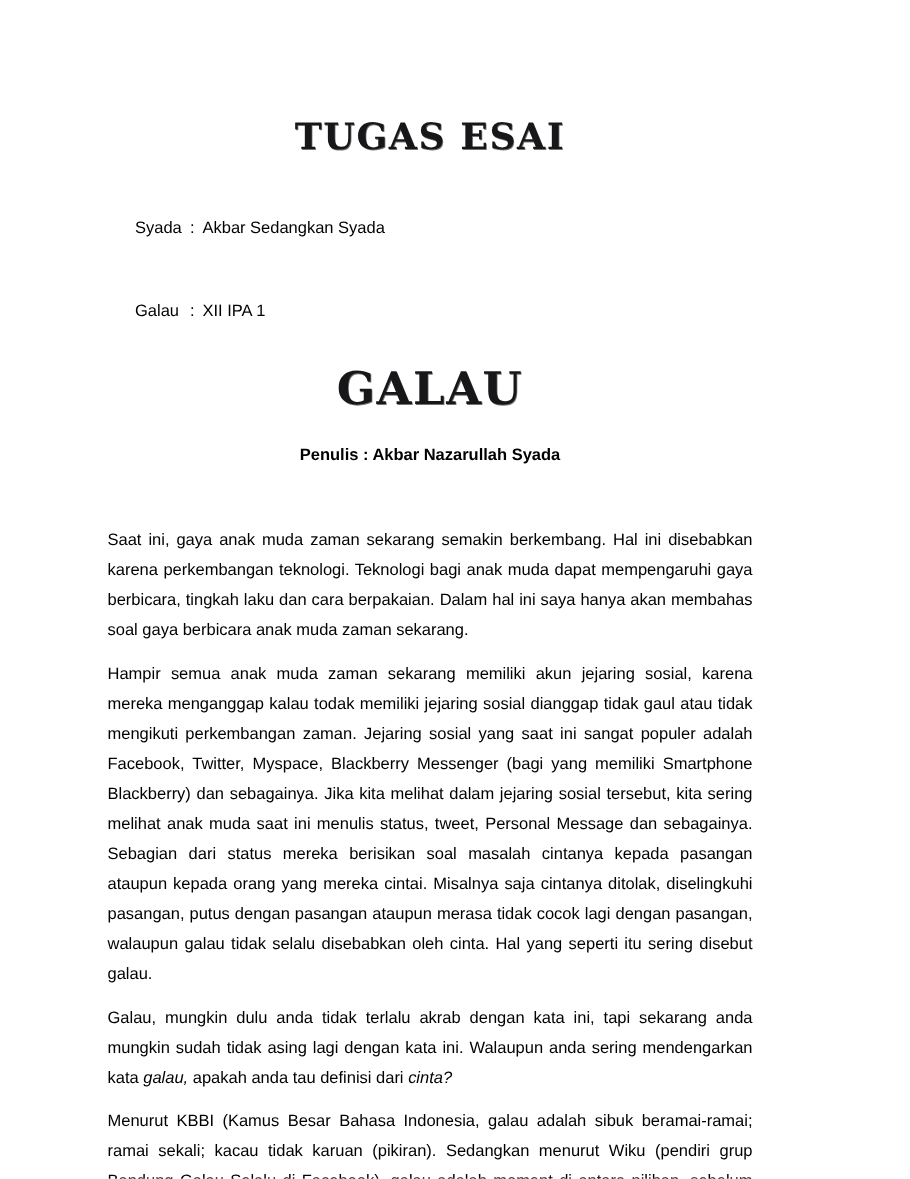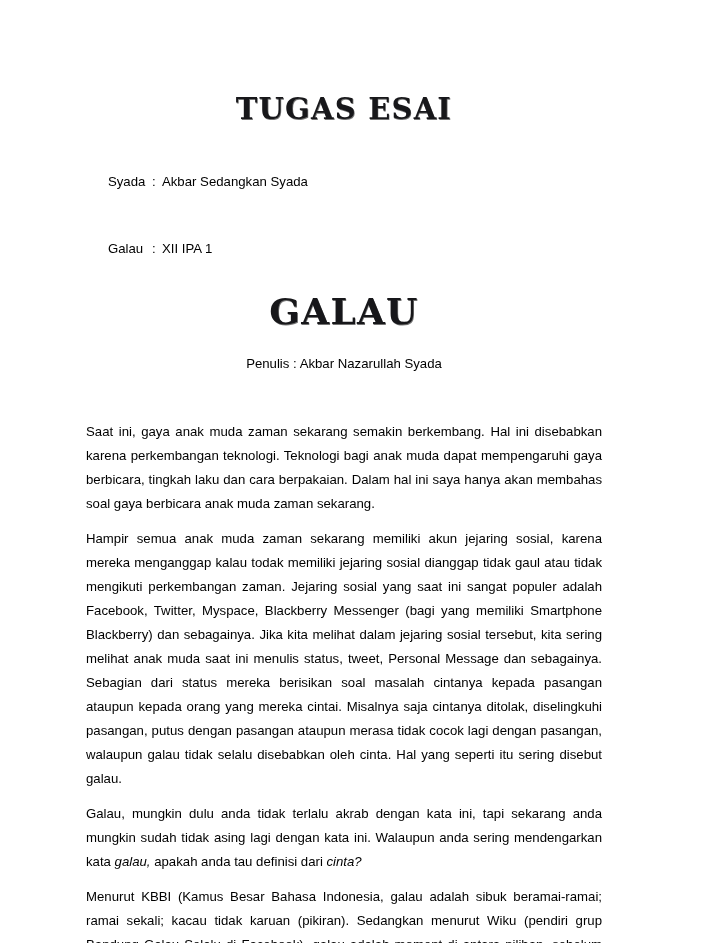--- a/index.html
+++ b/index.html
@@ -68,20 +68,21 @@
     display: inline-block;
     width: 10px;
   }
 
   
   .byline {
     text-align: center;
     font-size: 13.2px;
     line-height: 1.2;
     margin-top: 27px;
+    font-weight: bold;
   }
 
   
   .body-copy {
     margin-top: 48px;
   }
   .para {
     font-size: 13.2px;
     line-height: 1.82;
     text-align: justify;

